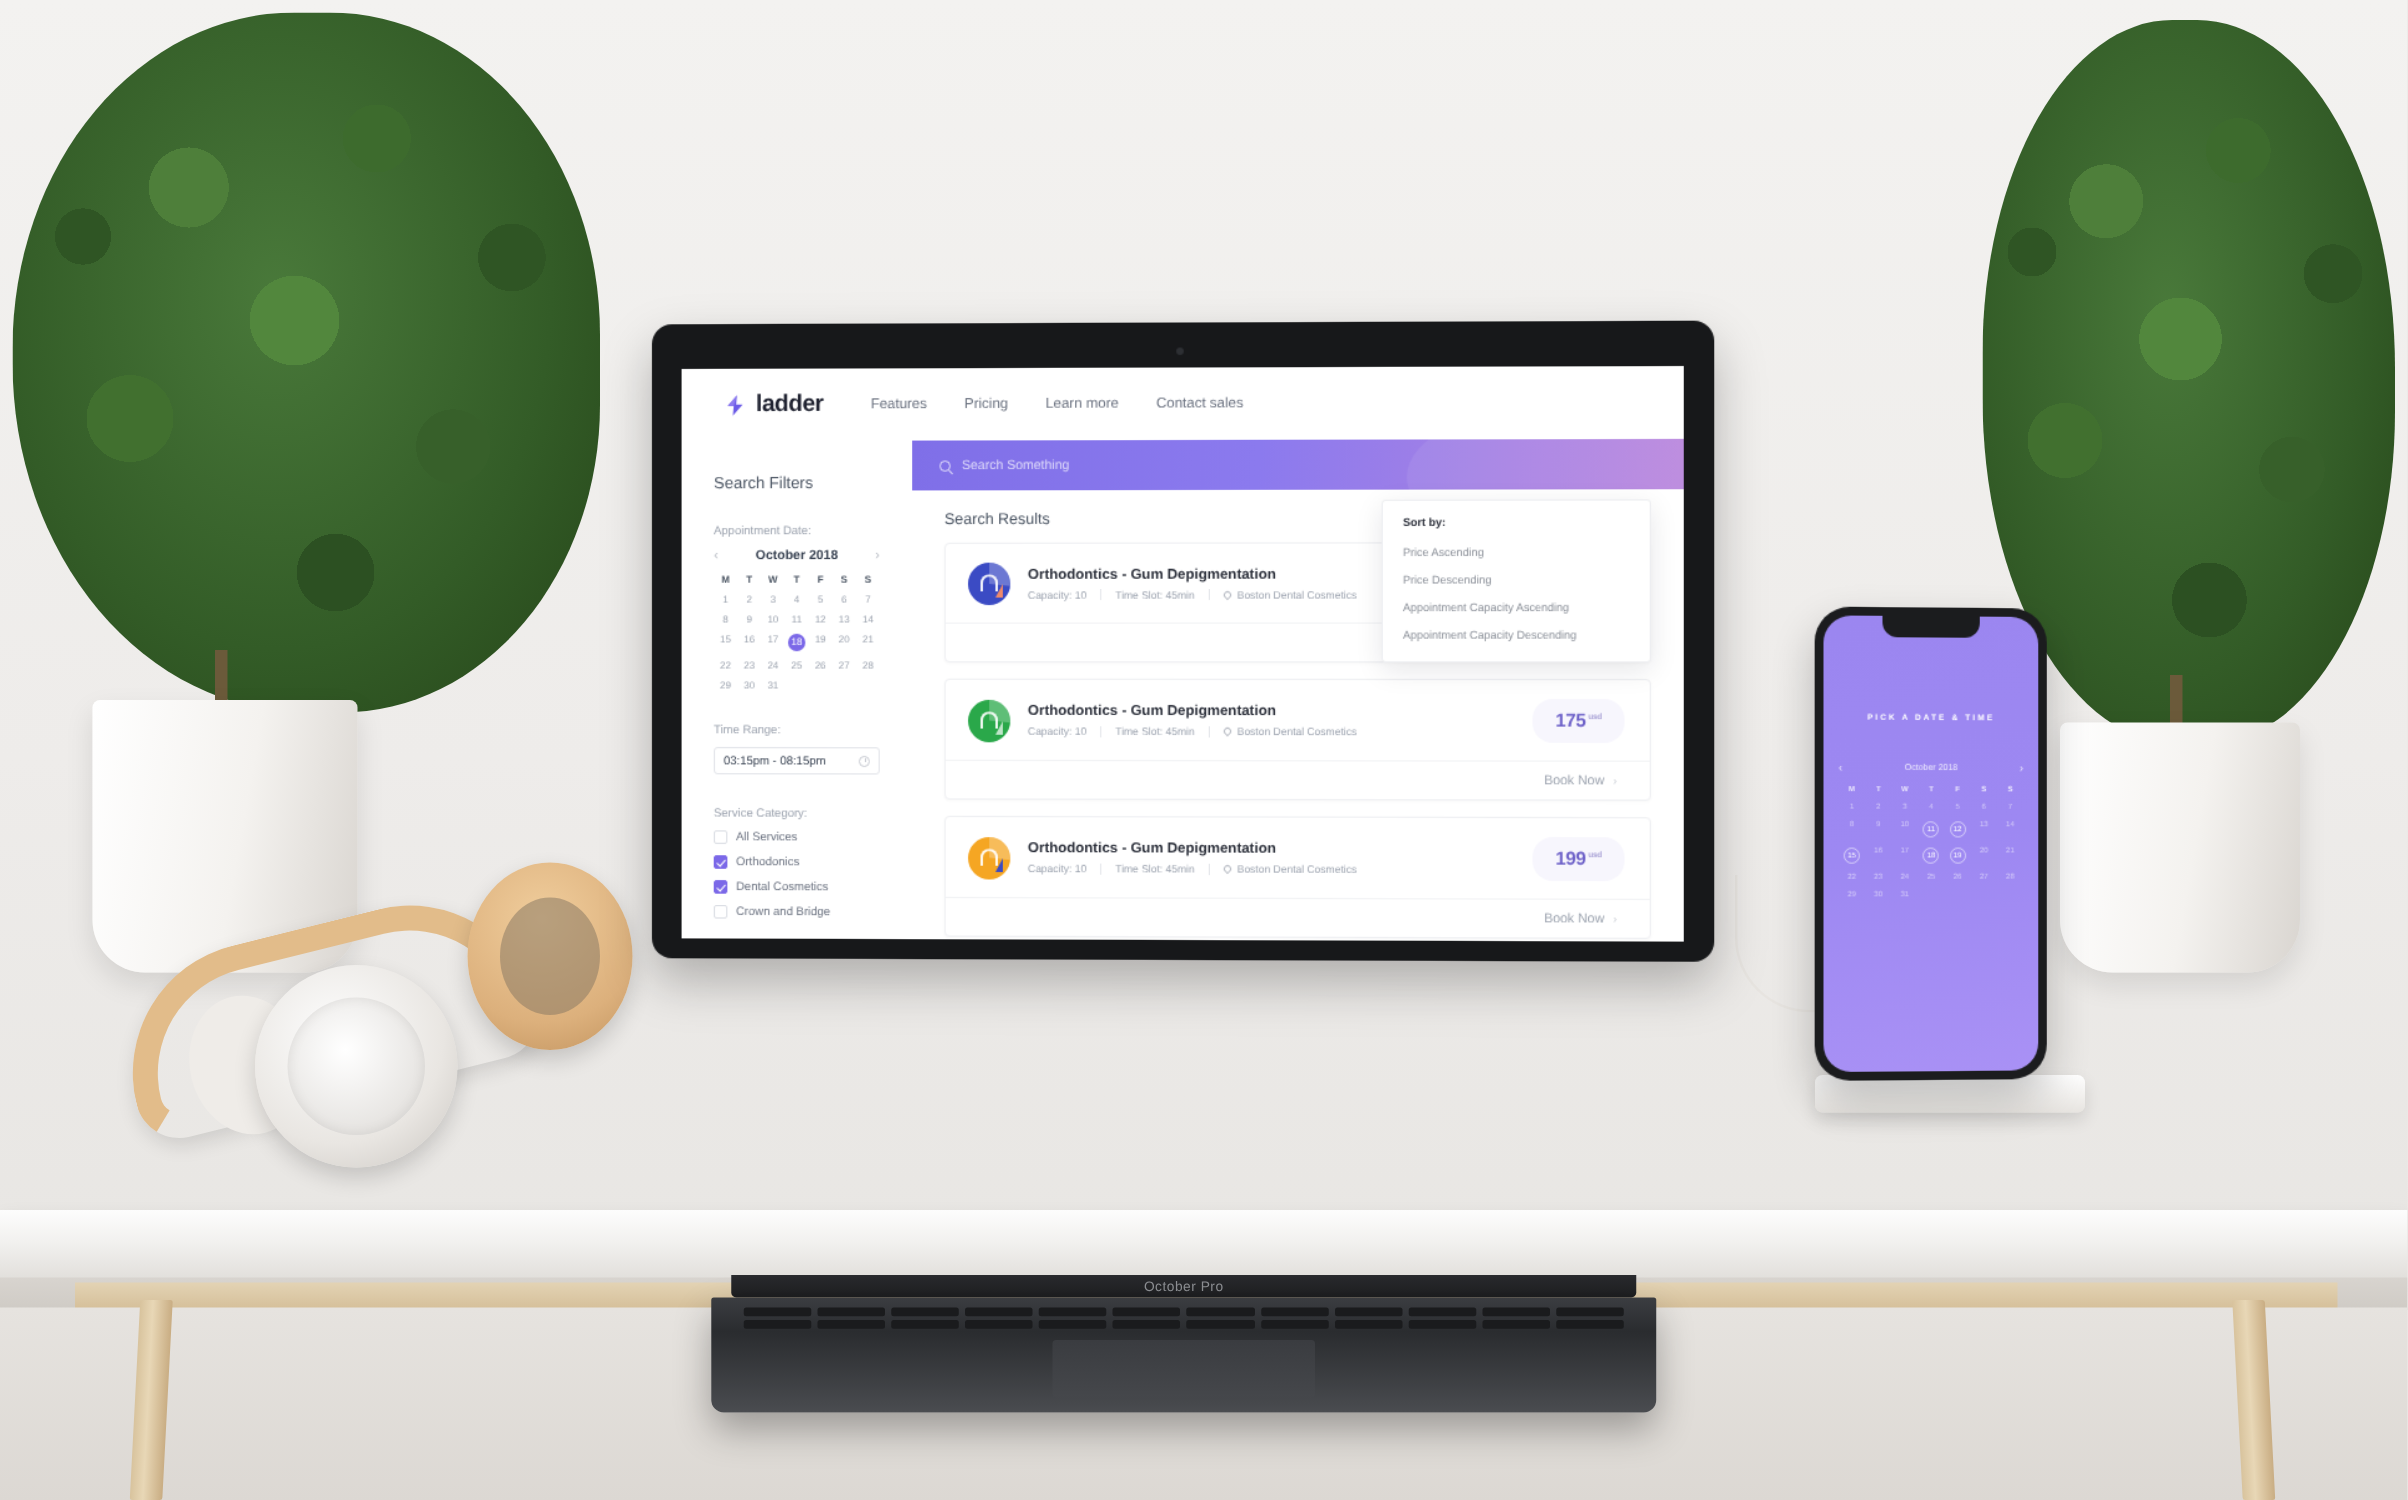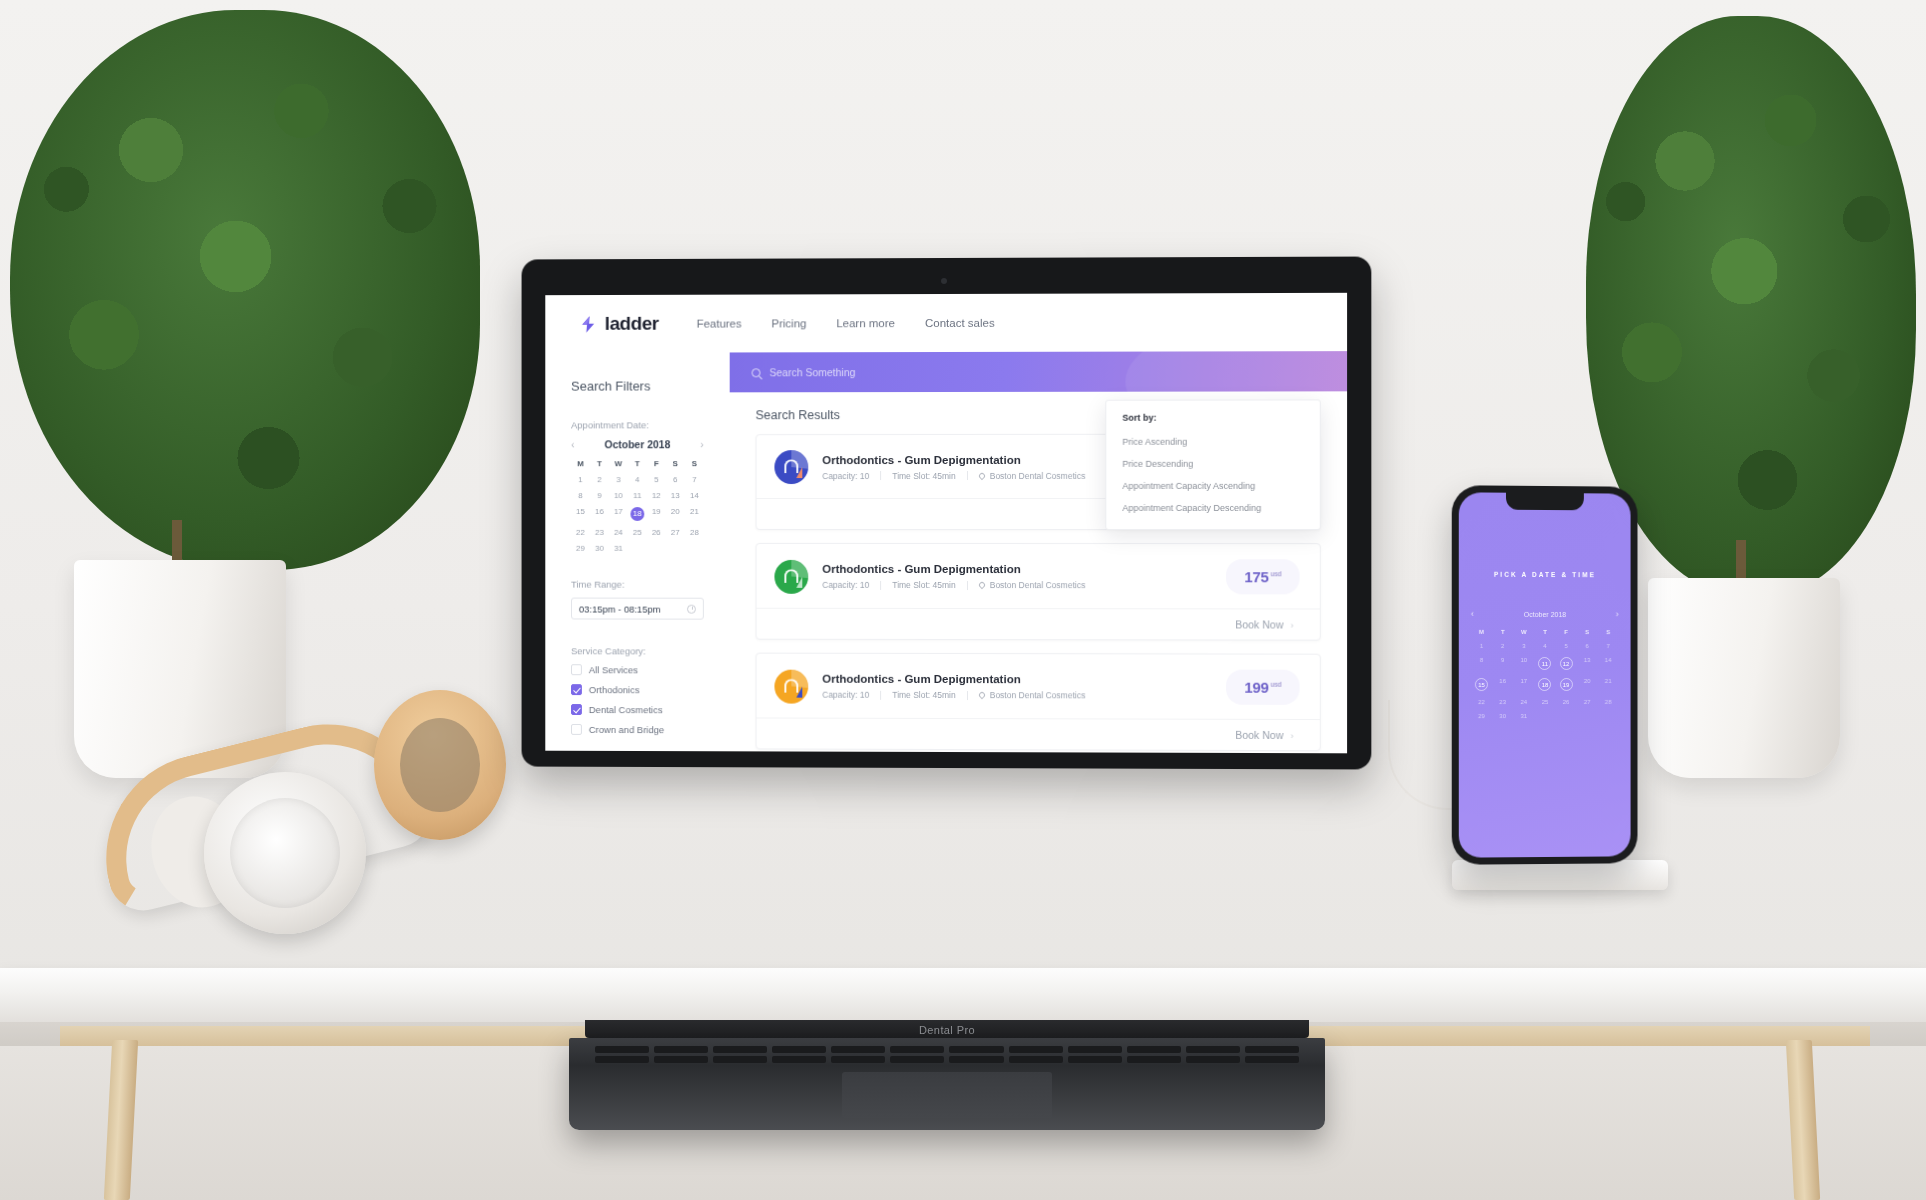--- a/index.html
+++ b/index.html
@@ -551,21 +551,21 @@
             </div>
 
           </div>
         </div>
 
       </div>
     </div>
   </div>
 
   <div class="base"></div>
-  <div class="macbook-label">Dental Pro</div>
+  <div class="macbook-label">October Pro</div>
   <div class="keyboard-deck">
     <div class="keyrow kr1">
       <span></span>
         <span></span>
         <span></span>
         <span></span>
         <span></span>
         <span></span>
         <span></span>
         <span></span>

